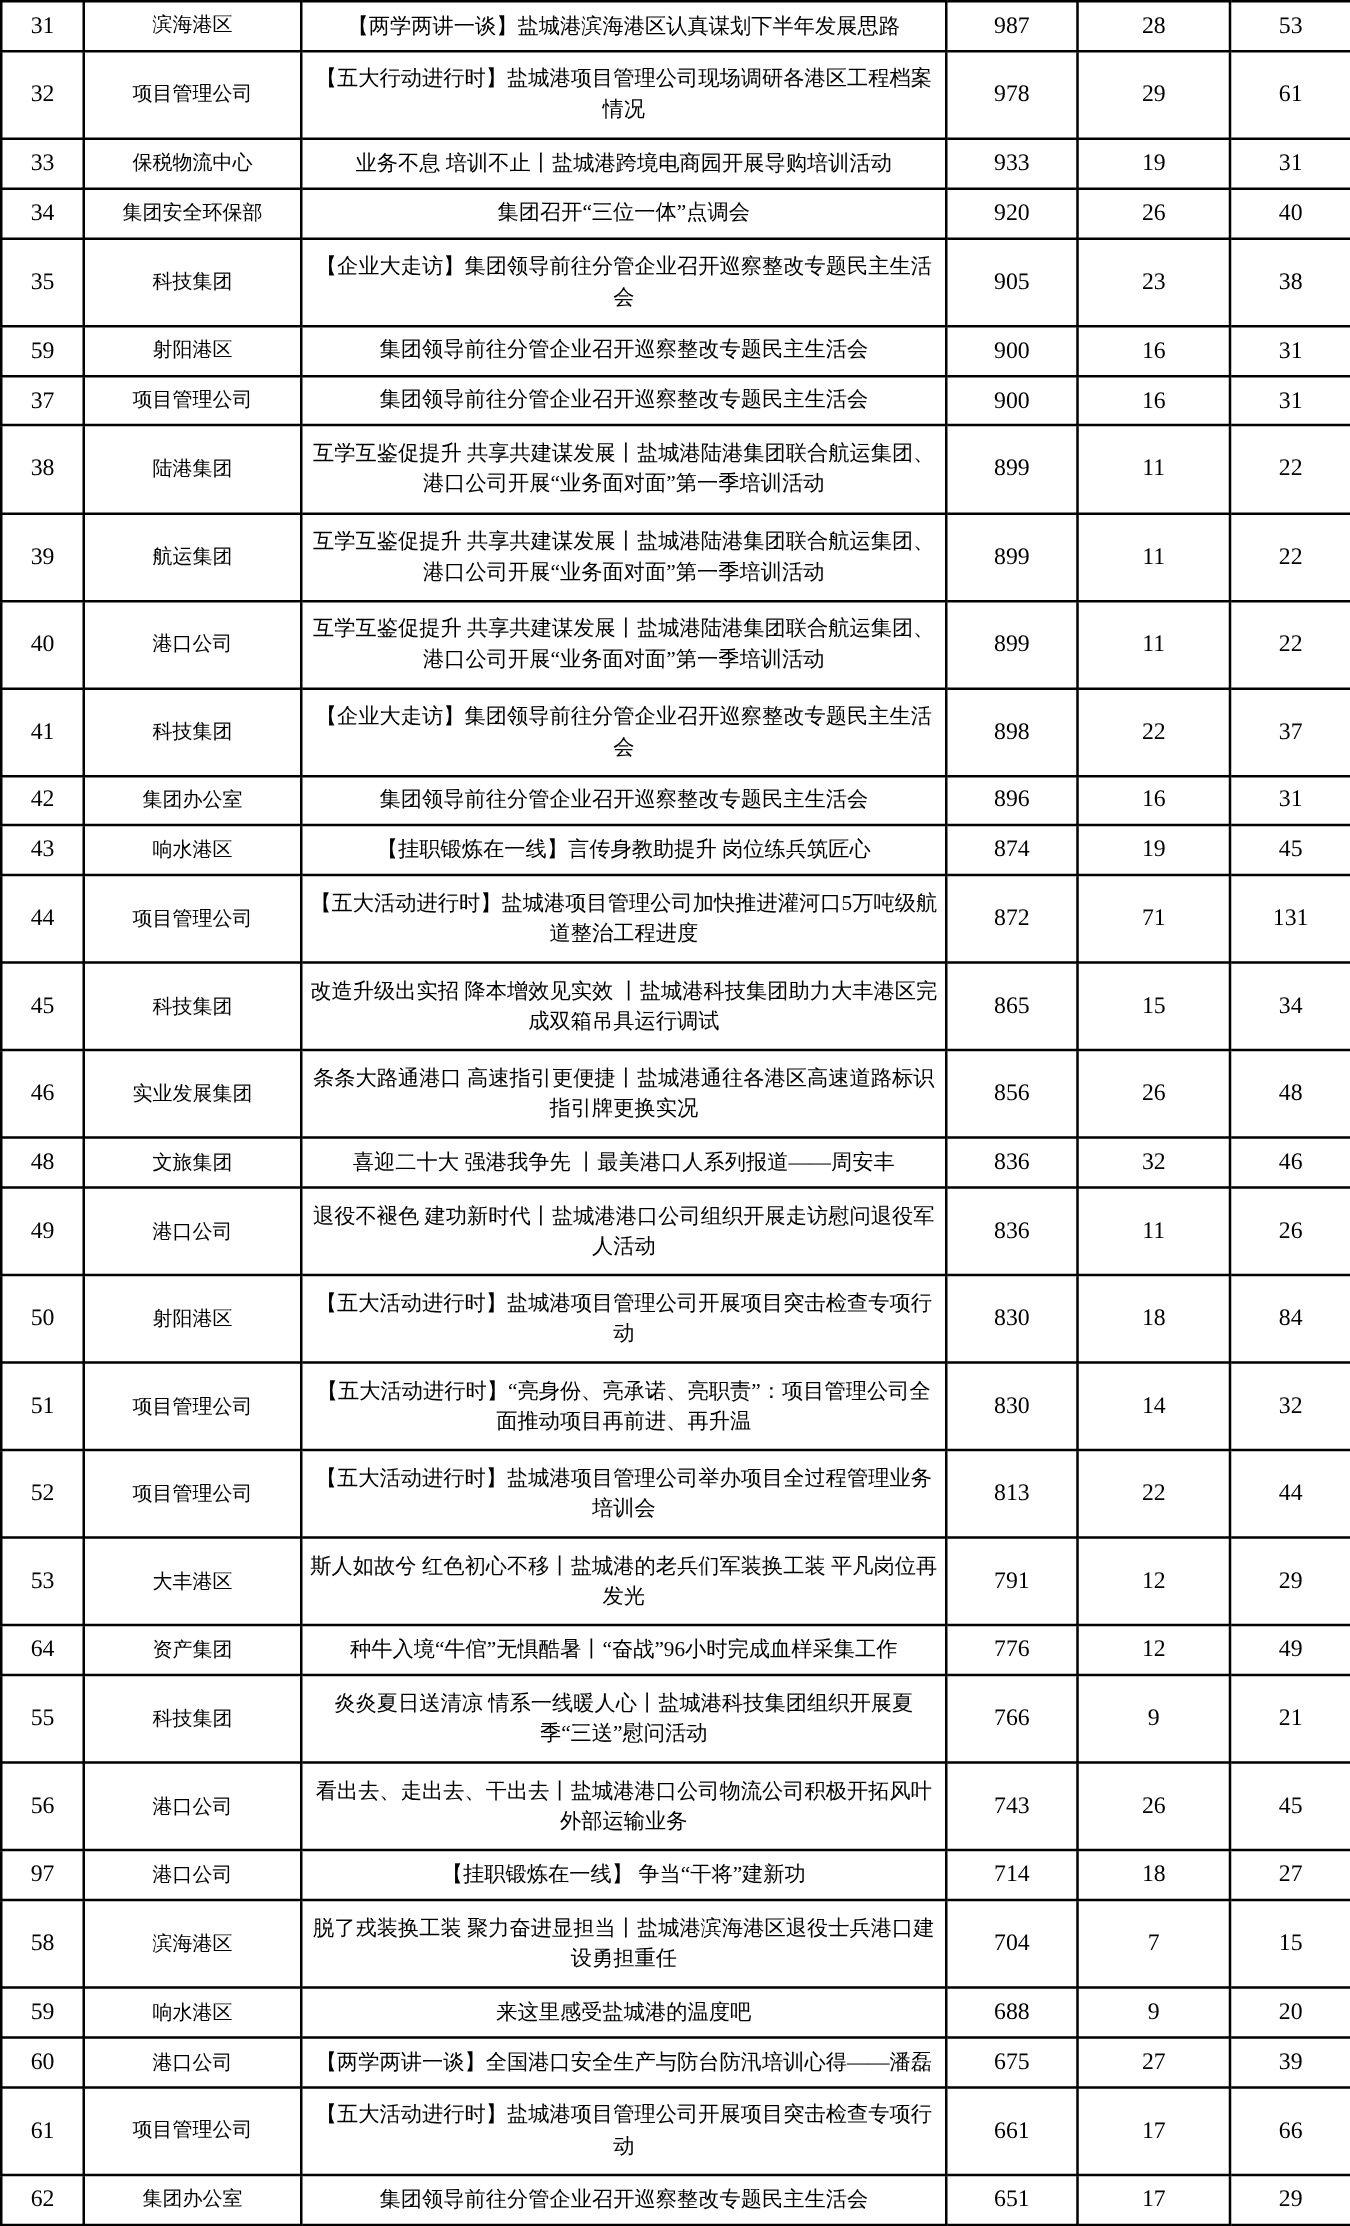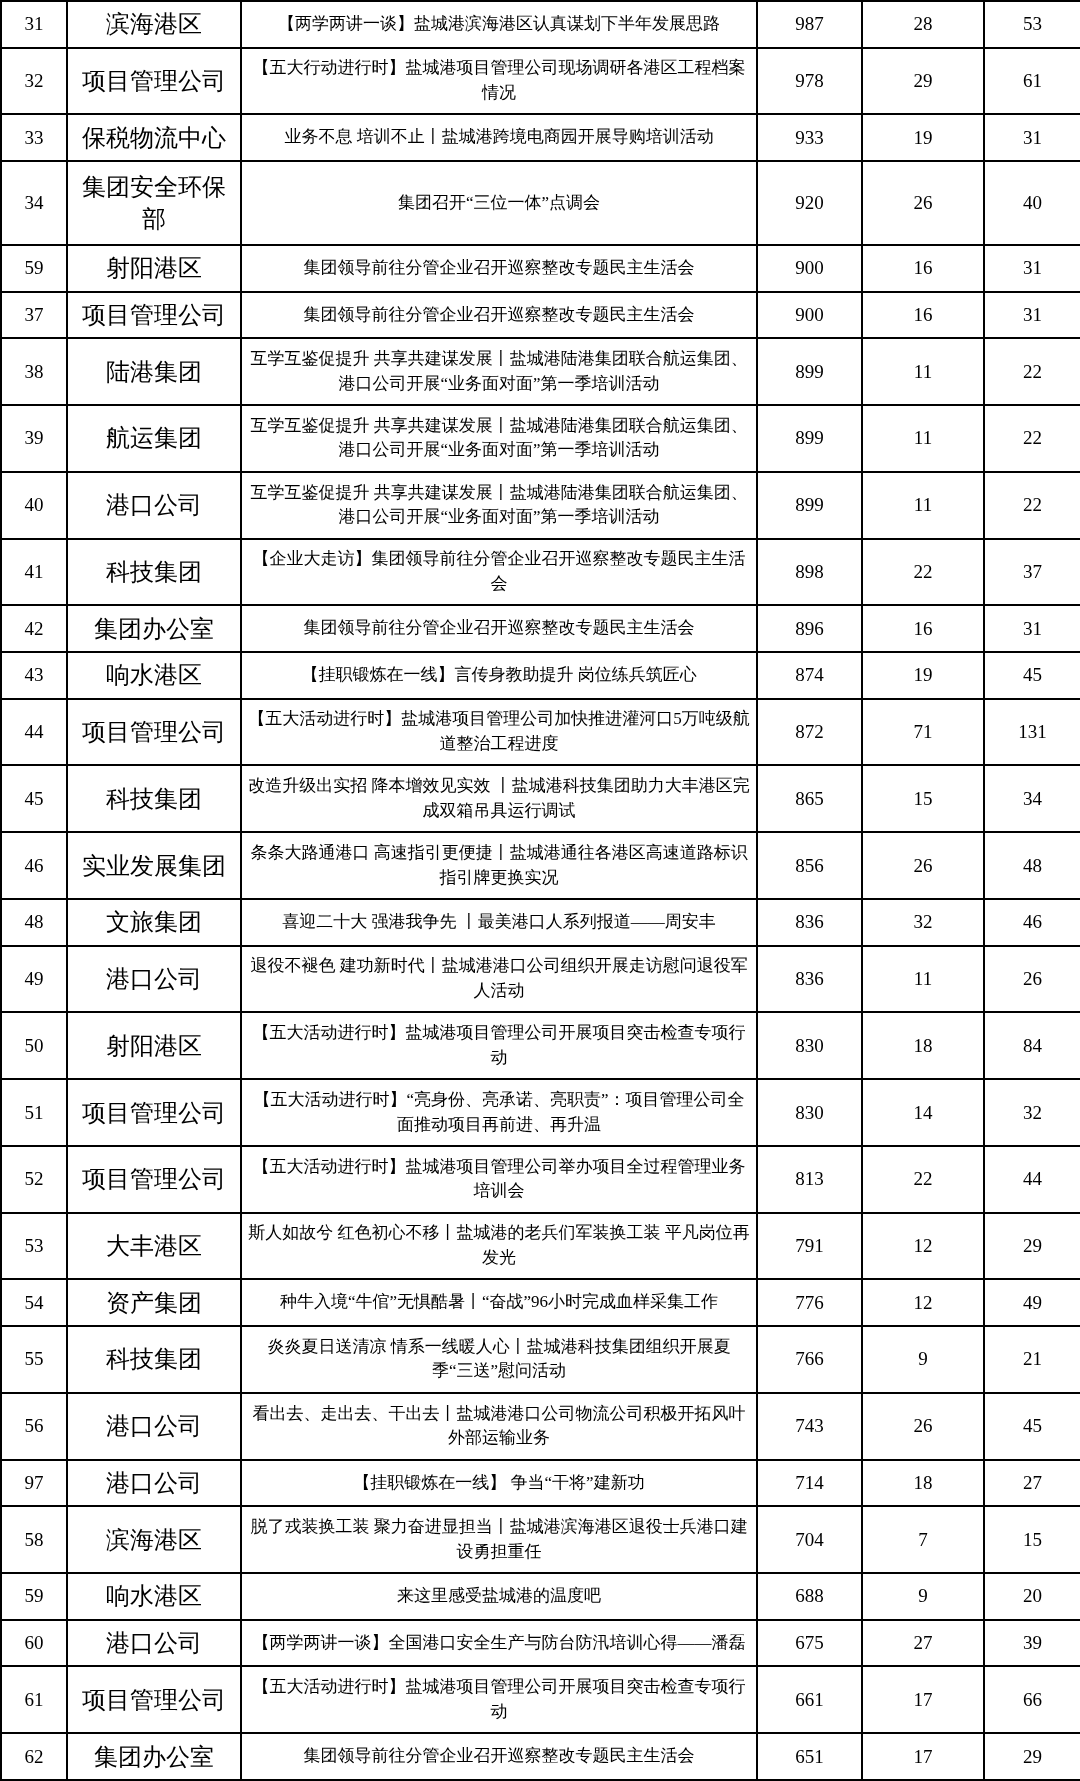--- a/index.html
+++ b/index.html
@@ -24,21 +24,21 @@
   table.ranking td {
     border: 2px solid #000000;
     text-align: center;
     vertical-align: middle;
     color: #000000;
     box-sizing: border-box;
     padding: 3px 6px;
     overflow: hidden;
   }
   td.td-rank   { font-size: 19px; }
-  td.td-org    { font-size: 24px; padding: 3px 8px; }
+  td.td-org    { font-size: 16px; padding: 3px 8px; }
   td.td-title  { font-size: 17px; line-height: 1.45; padding: 3px 10px; }
   td.td-num    { font-size: 19px; }
   td.org-muted { color: #858585; }
 </style>
 </head>
 <body>
 
 <div class="page">
   <table class="ranking">
     <colgroup>
@@ -76,20 +76,28 @@
         </tr>
         <tr>
           <td class="td-rank">34</td>
           <td class="td-org">集团安全环保部</td>
           <td class="td-title">集团召开“三位一体”点调会</td>
           <td class="td-num">920</td>
           <td class="td-num">26</td>
           <td class="td-num">40</td>
         </tr>
         <tr>
+          <td class="td-rank">35</td>
+          <td class="td-org org-muted">科技集团</td>
+          <td class="td-title">【企业大走访】集团领导前往分管企业召开巡察整改专题民主生活会</td>
+          <td class="td-num">905</td>
+          <td class="td-num">23</td>
+          <td class="td-num">38</td>
+        </tr>
+        <tr>
           <td class="td-rank">59</td>
           <td class="td-org">射阳港区</td>
           <td class="td-title">集团领导前往分管企业召开巡察整改专题民主生活会</td>
           <td class="td-num">900</td>
           <td class="td-num">16</td>
           <td class="td-num">31</td>
         </tr>
         <tr>
           <td class="td-rank">37</td>
           <td class="td-org">项目管理公司</td>
@@ -212,21 +220,21 @@
         </tr>
         <tr>
           <td class="td-rank">53</td>
           <td class="td-org">大丰港区</td>
           <td class="td-title">斯人如故兮 红色初心不移丨盐城港的老兵们军装换工装 平凡岗位再发光</td>
           <td class="td-num">791</td>
           <td class="td-num">12</td>
           <td class="td-num">29</td>
         </tr>
         <tr>
-          <td class="td-rank">54</td>
+          <td class="td-rank">64</td>
           <td class="td-org">资产集团</td>
           <td class="td-title">种牛入境“牛倌”无惧酷暑丨“奋战”96小时完成血样采集工作</td>
           <td class="td-num">776</td>
           <td class="td-num">12</td>
           <td class="td-num">49</td>
         </tr>
         <tr>
           <td class="td-rank">55</td>
           <td class="td-org">科技集团</td>
           <td class="td-title">炎炎夏日送清凉 情系一线暖人心丨盐城港科技集团组织开展夏季“三送”慰问活动</td>

